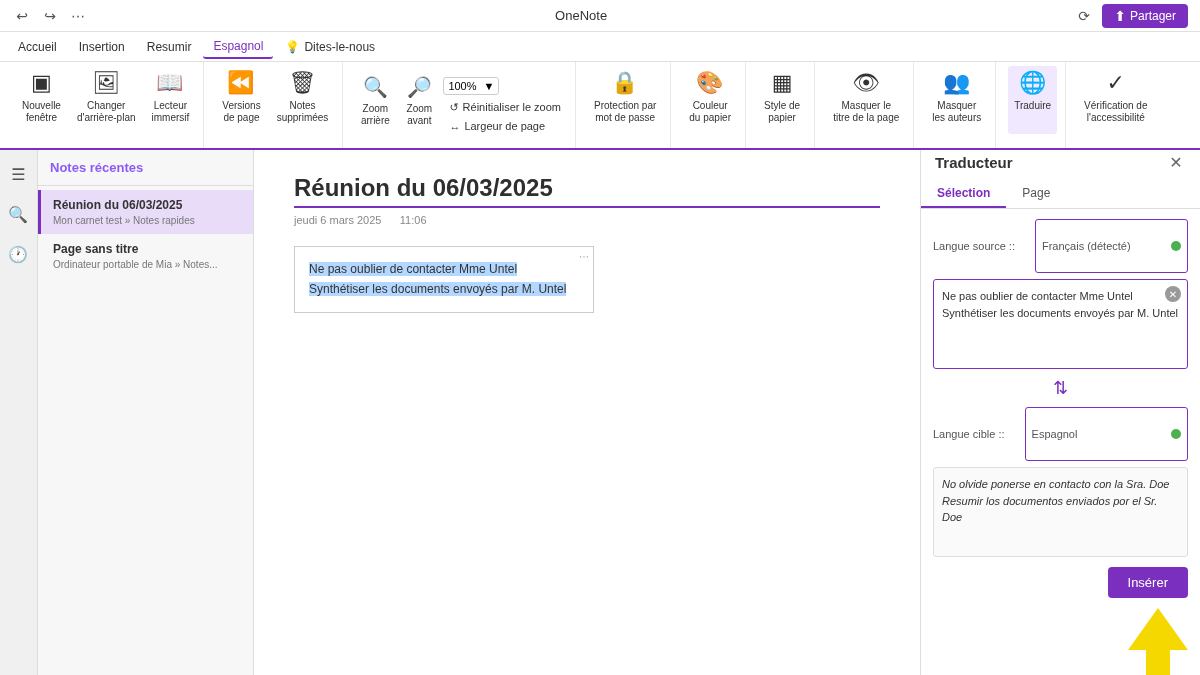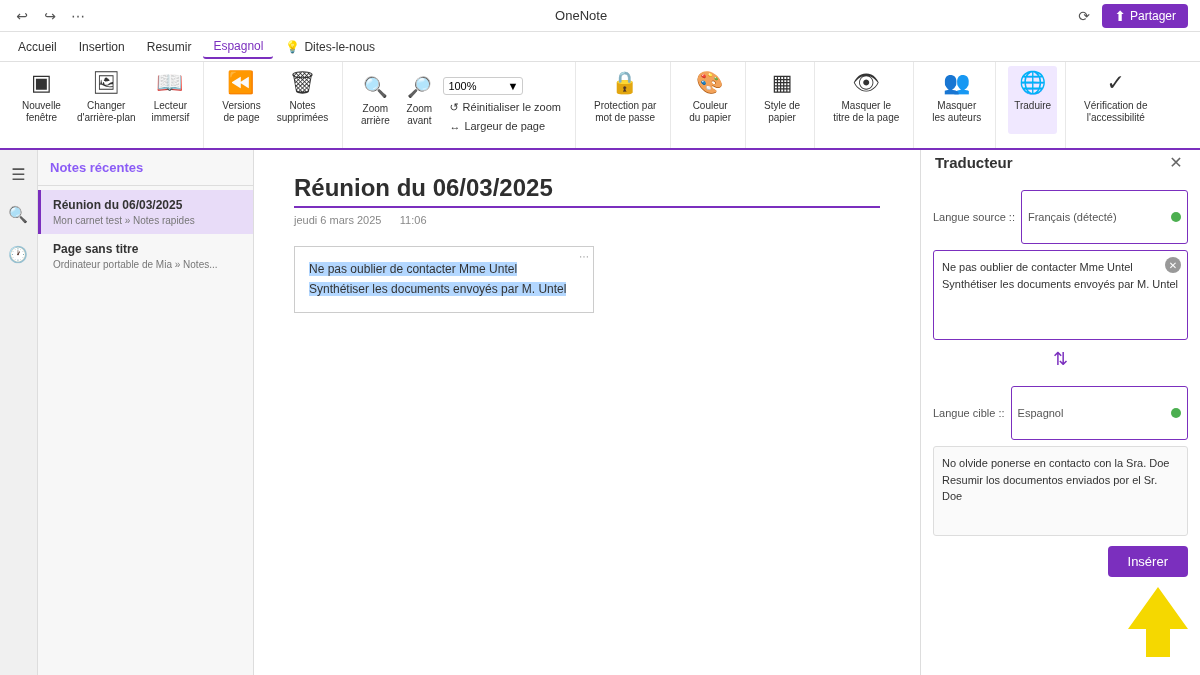--- a/index.html
+++ b/index.html
@@ -254,24 +254,23 @@
       color: #7b2fbe;
       border-bottom-color: #7b2fbe;
       font-weight: 600;
     }
 
     .translator-body { padding: 10px 12px; flex: 1; display: flex; flex-direction: column; gap: 6px; }
 
     .lang-row {
       display: flex;
       align-items: center;
-      gap: 6px;
+      gap: 20px;
       font-size: 11px;
       color: #555;
-      margin-top: 8px;
     }
     .lang-select {
       flex: 1;
       border: 1px solid #7b2fbe;
       border-radius: 3px;
       padding: 20px 6px;
       font-size: 11px;
       background: #fff;
       display: flex;
       align-items: center;
@@ -320,20 +319,21 @@
 
     .trans-output {
       border: 1px solid #ddd;
       border-radius: 3px;
       padding: 8px;
       font-size: 11px;
       color: #333;
       background: #fafafa;
       min-height: 90px;
       line-height: 1.5;
+      font-style: italic;
     }
 
     .insert-btn {
       background: #7b2fbe;
       color: #fff;
       border: none;
       border-radius: 4px;
       padding: 8px 20px;
       font-size: 13px;
       cursor: pointer;
@@ -439,21 +439,21 @@
     <div class="ribbon-group" style="flex-direction:row; align-items:center; gap:4px;">
       <div class="ribbon-btn" style="width:36px;">
         <span class="btn-icon" style="font-size:20px;">🔍</span>
         <span class="btn-label">Zoom<br>arrière</span>
       </div>
       <div class="ribbon-btn" style="width:36px;">
         <span class="btn-icon" style="font-size:20px;">🔎</span>
         <span class="btn-label">Zoom<br>avant</span>
       </div>
       <div style="display:flex;flex-direction:column;gap:4px;justify-content:center;height:68px;">
-        <div class="zoom-select" style="width:80px;">
+        <div class="zoom-select" style="width:56px;">
           <span>100%</span>
           <span>▼</span>
         </div>
         <div class="small-btn-row">
           <div class="ribbon-btn-small">
             <span>↺</span>
             <span>Réinitialiser le zoom</span>
           </div>
           <div class="ribbon-btn-small">
             <span>↔</span>
@@ -554,20 +554,28 @@
       </div>
 
     </div>
 
     <div class="translator-panel">
       <div class="translator-header">
         <span class="translator-title">Traducteur</span>
         <div class="translator-close">✕</div>
       </div>
 
+      <div class="translator-tabs">
+        <div class="trans-tab active">
+          <span>Sélection</span>
+        </div>
+        <div class="trans-tab">
+          <span>Page</span>
+        </div>
+      </div>
 
       <div class="translator-body">
 
         <div class="lang-row">
           <span>Langue source ::</span>
           <div class="lang-select">
             <div class="lang-select-inner">
               <span>Français (détecté)</span>
             </div>
             <span style="width:10px;height:10px;border-radius:50%;background:#4caf50;display:inline-block;"></span>

